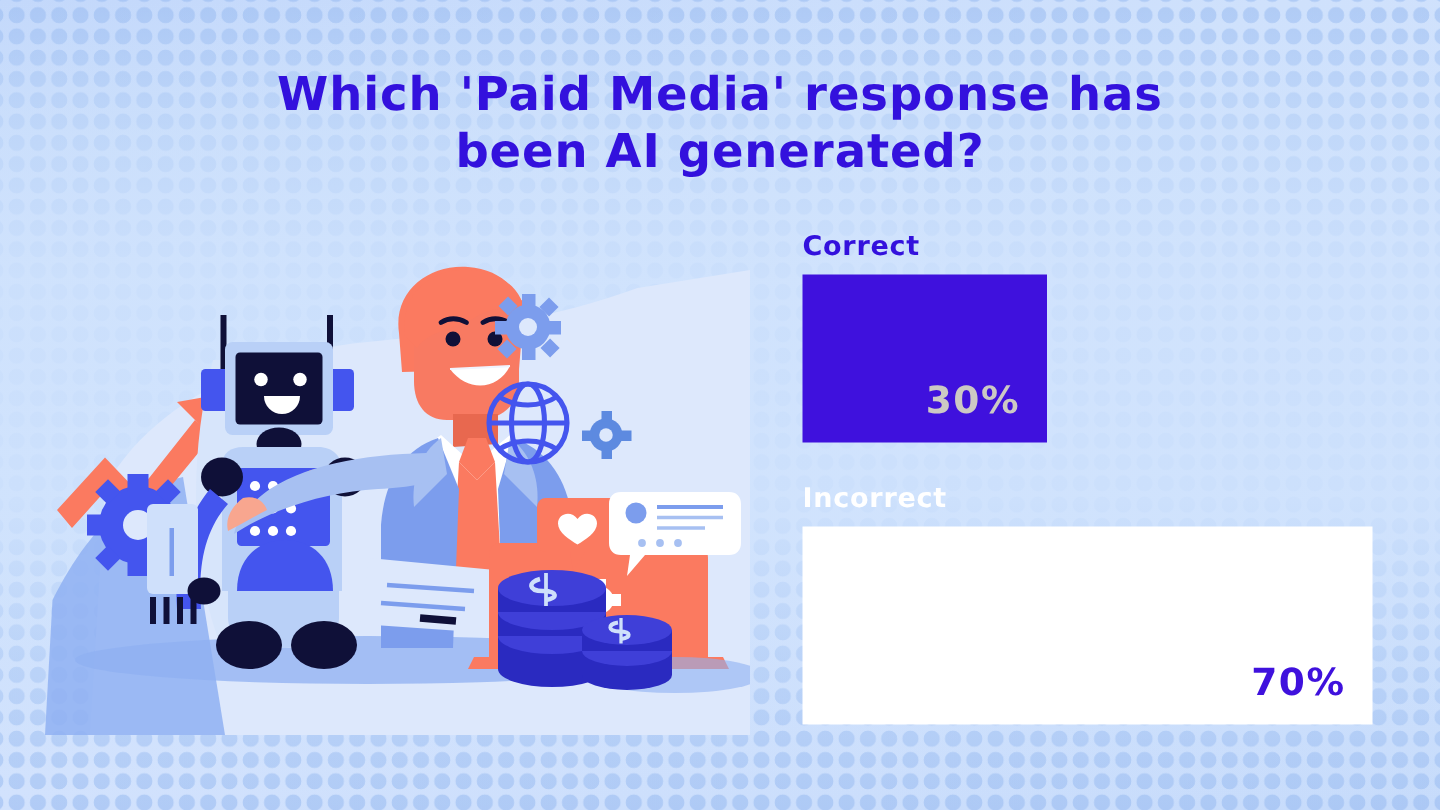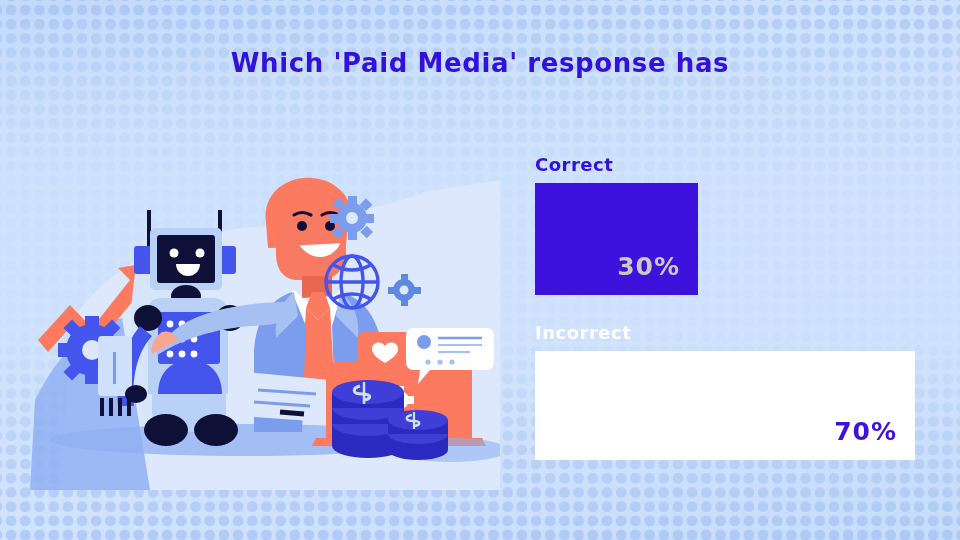--- a/index.html
+++ b/index.html
@@ -47,21 +47,21 @@
 
   
   #title {
     position: absolute;
     left: 0;
     top: 44px;
     width: 960px;
     text-align: center;
     color: #3311dd;
     font-family: "DejaVu Sans", sans-serif;
-    font-size: 26px;
+    font-size: 31px;
     font-weight: bold;
     letter-spacing: 0.6px;
     line-height: 38px;
     z-index: 8;
   }
   #title .ln { display: block; }
 
   
   #chart { position: absolute; left: 0; top: 0; width: 960px; height: 540px; z-index: 7; }
 
@@ -94,21 +94,21 @@
   #label-correct { color: #3311dd; }
   #bar-correct {
     width: 163px; height: 112px;
     background: #3f11dd;
   }
   #value-correct { color: #ccc9c4; }
 
   #group-incorrect { left: 535px; top: 320px; }
   #label-incorrect { color: #ffffff; }
   #bar-incorrect {
-    width: 380px; height: 109px;
+    width: 380px; height: 132px;
     background: #ffffff;
   }
   #value-incorrect { color: #3f11dd; }
 
   
   #illustration {
     position: absolute;
     left: 30px;
     top: 150px;
     width: 470px;
@@ -336,20 +336,21 @@
           <circle cx="410" cy="212" r="2.6" fill="#a7c0f2"></circle>
           <circle cx="422" cy="212" r="2.6" fill="#a7c0f2"></circle>
         </g>
 
       </g>
     </svg>
   </div>
 
   <div id="title">
     <span class="ln">Which 'Paid Media' response has</span>
+    <span class="ln">been AI generated?</span>
   </div>
 
   <div id="chart">
 
     <div class="bar-group" id="group-correct">
       <div class="bar-label" id="label-correct">Correct</div>
       <div class="bar" id="bar-correct">
         <span class="bar-value" id="value-correct">30%</span>
       </div>
     </div>

